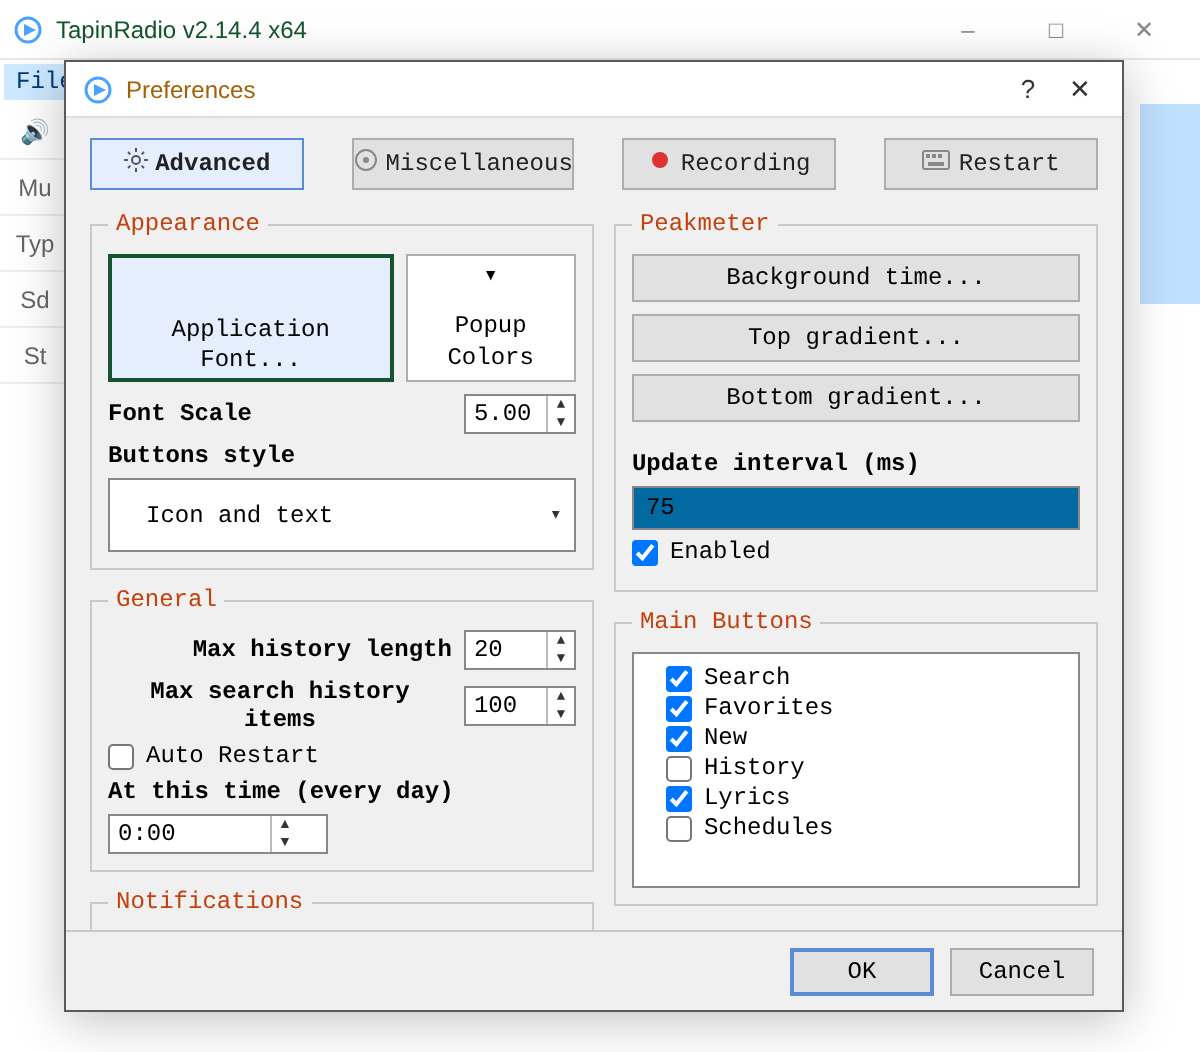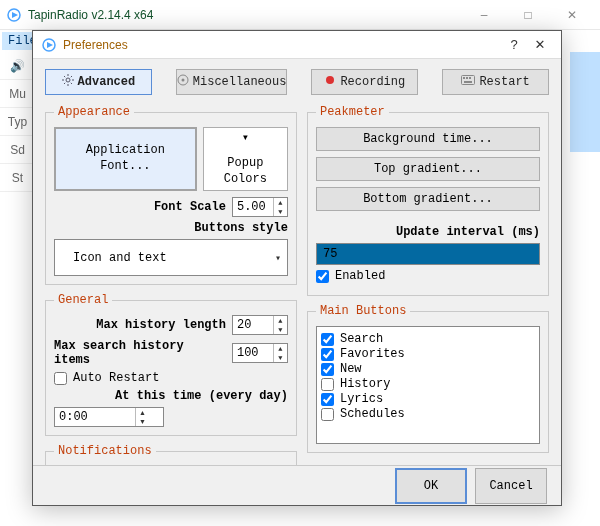--- a/index.html
+++ b/index.html
@@ -152,33 +152,33 @@
 .big-btn {
   flex: 1;
   height: 64px;
   background: #e4eefc;
   display:flex;align-items:center;justify-content:center;
   text-align:center;
   font-family: "Courier New", monospace;
   font-size: 12px;
   line-height: 1.3;
 }
-.big-btn.selected { border: 2px solid #a3a3a3; }
+.big-btn.selected { border: 2px solid #14532d; align-items: flex-end; }
 .big-btn.secondary { background:#fff; border:1px solid #adadad; flex:0.6; flex-direction:column; }
 .big-btn.secondary .caret { font-size: 12px; margin-bottom: 10px; }
 
 .row {
   display:flex;
   align-items:center;
   gap:6px;
   margin-bottom:4px;
   font-family: "Courier New", monospace;
   font-size: 12px;
 }
-.row .lbl { flex:1; font-weight: bold; text-align: right; }
+.row .lbl { flex:1; font-weight: bold; }
 .spin {
   display:flex;
   align-items:center;
   border:1px solid #888;
   background:#fff;
   height:20px;
 }
 .spin input {
   border:none; outline:none;
   width:40px;
@@ -240,35 +240,35 @@
   font-size: 12px;
 }
 
 .listbox {
   border:1px solid #888;
   background:#fff;
   height:118px;
   padding:4px;
   overflow:auto;
 }
-.listbox .checkline { margin:1px 0; }
+.listbox .checkline { margin:1px 12px; }
 
 .modal-footer {
   height: 40px;
   border-top: 1px solid #c9c9c9;
   display:flex;
   justify-content:flex-end;
   align-items:center;
   gap:8px;
   padding: 0 14px;
   background:#f0f0f0;
 }
 .footer-btn {
   min-width:72px;
-  height:36px;
+  height:24px;
   border:1px solid #adadad;
   background:#e1e1e1;
   font-family: "Courier New", monospace;
   font-size: 12px;
 }
 .footer-btn.primary { border:2px solid #5a8dd6; }
 
 .icon-svg { display:inline-block; vertical-align:middle; }
 </style>
 </head>
@@ -403,21 +403,21 @@
               <span class="lbl" style="text-align:right">Max history length</span>
               <div class="spin">
                 <input value="20" style="">
                 <div class="arrows">
                     <div>▲</div>
                     <div>▼</div>
                   </div>
               </div>
             </div>
             <div class="row">
-              <span class="lbl" style="text-align:left">Max search history items</span>
+              <span class="lbl" style="text-align:center">Max search history items</span>
               <div class="spin">
                 <input value="100" style="">
                 <div class="arrows">
                     <div>▲</div>
                     <div>▼</div>
                   </div>
               </div>
             </div>
             <div class="checkline">
               <input type="checkbox" style="">

